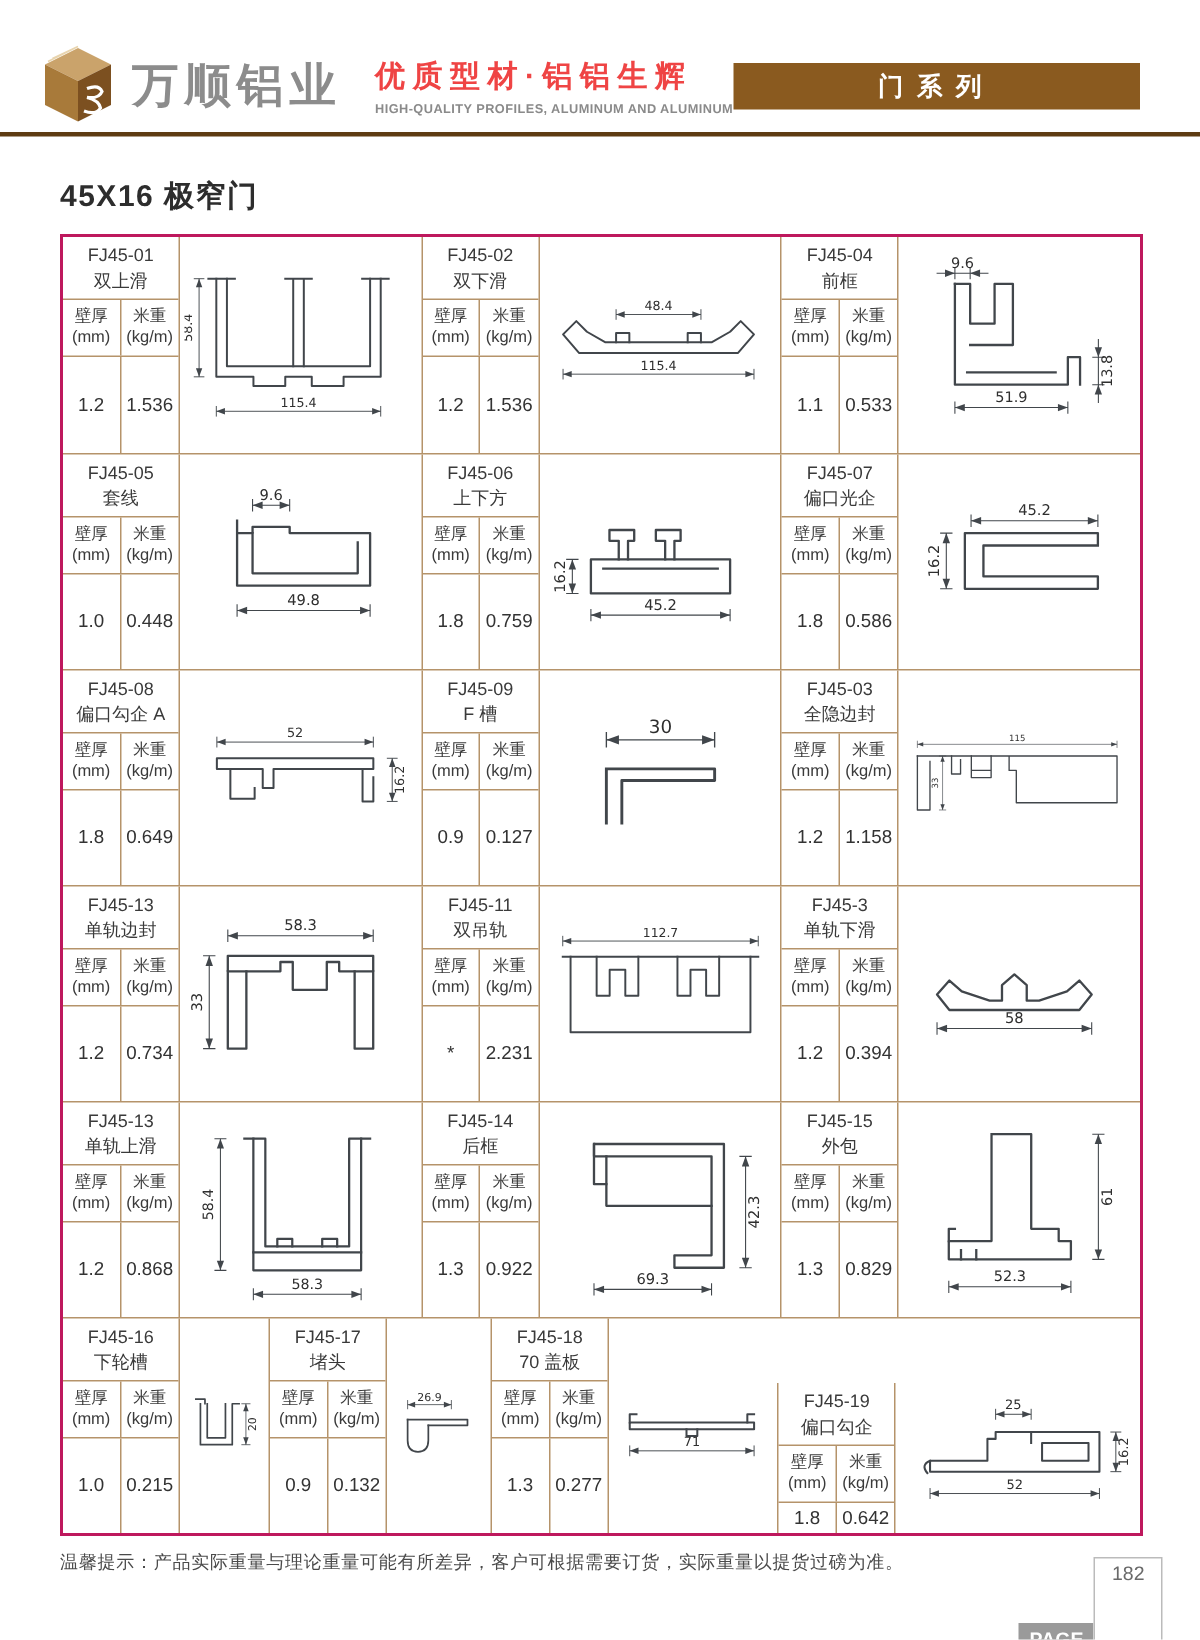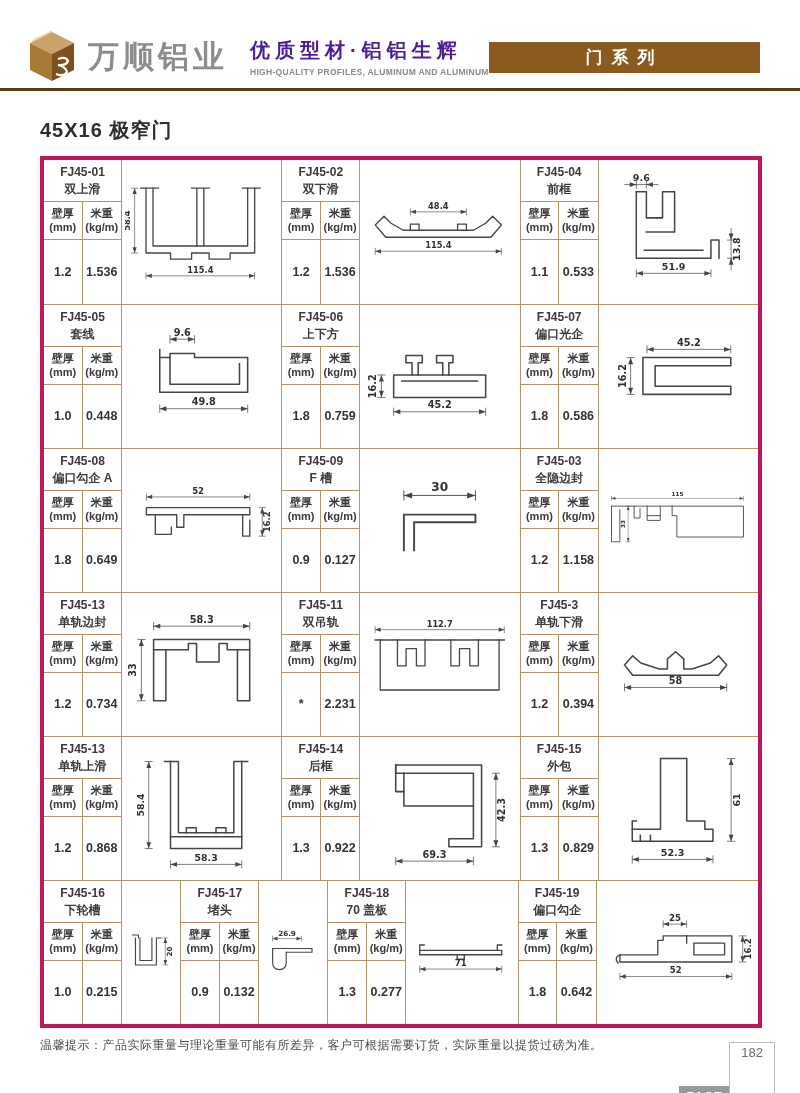--- a/index.html
+++ b/index.html
@@ -7,32 +7,32 @@
   body {
     width:800px; height:1093px; position:relative; overflow:hidden;
     background:#ffffff; color:#333;
     font-family:"Liberation Sans","DejaVu Sans",sans-serif;
   }
   
   .topbar { display:flex; align-items:center; padding:26px 40px 0 26px; height:88px;border-radius:32px; }
   .logo { width:52px; height:56px; flex:none; }
   .company { font-size:31px; font-weight:bold; color:#8c8c8c; letter-spacing:4px; margin-left:10px; white-space:nowrap; }
   .tag { margin-left:22px; }
-  .tag-cn { font-size:20px; font-weight:bold; color:#4c1d95; letter-spacing:5px; white-space:nowrap; }
+  .tag-cn { font-size:20px; font-weight:bold; color:#ef4444; letter-spacing:5px; white-space:nowrap; }
   .tag-en { font-size:8.5px; font-weight:bold; color:#8a8a8a; letter-spacing:0.3px; margin-top:3px; white-space:nowrap; }
   .badge {
     margin-left:auto; width:300px; height:31px; background:#8a5a1f; color:#fff;
     display:flex; align-items:center; justify-content:center;
     font-size:17px; font-weight:bold; letter-spacing:9px;
   }
   .rule { height:3px; background:#5e3c12; margin-top:0; }
   
   h1.page-title { font-size:20px; font-weight:600; color:#2d2d2d; margin:26px 0 12px 40px; letter-spacing:1px; }
   
-  #catalog { margin:0 38px 0 40px; border:4px solid #be185d;font-weight:bold; }
+  #catalog { margin:0 38px 0 40px; border:2px solid #be185d; }
   .row { display:flex; height:144px; border-top:1px solid #b5936a; }
   .row:first-child { border-top:none; }
   .product { display:flex; border-left:1px solid #b5936a; min-width:0; }
   .product:first-child { border-left:none; }
   .label { width:78px; flex:none; border-right:1px solid #b5936a; display:flex; flex-direction:column; text-align:center; }
   .code { height:42px; display:flex; flex-direction:column; justify-content:center; border-bottom:1px solid #b5936a; font-size:12px; line-height:1.35; color:#3a3a3a; }
   .hdr { display:grid; grid-template-columns:1fr 1fr; border-bottom:1px solid #b5936a; }
   .hdr > div { padding:5px 0 4px; font-size:11px; line-height:1.25; color:#3a3a3a; }
   .hdr > div:first-child { border-right:1px solid #b5936a; }
   .vals { flex:1; display:grid; grid-template-columns:1fr 1fr; }
@@ -672,21 +672,21 @@
             <path class="pl" d="M12,26 V20 H17 M99,26 V20 H104 M54,31 V36 H62 V31"></path>
             <line class="dl" x1="12" y1="43" x2="12" y2="51"></line>
             <line class="dl" x1="104" y1="43" x2="104" y2="51"></line>
             <line class="dl" x1="12" y1="47" x2="104" y2="47"></line>
             <path class="ar" d="M12,47 l6.5,-2.4 v4.8 z"></path>
             <path class="ar" d="M104,47 l-6.5,-2.4 v4.8 z"></path>
             <text class="dt" x="58" y="43.5" text-anchor="middle">71</text>
           </svg>
         </div>
       </div>
-      <div class="product" style="flex: 244 1 0px;">
+      <div class="product" style="flex: 244 1 0px; margin-top: 43px;">
         <div class="label">
           <div class="code">
             <div>FJ45-19</div>
             <div>偏口勾企</div>
           </div>
           <div class="hdr">
             <div>壁厚<br>(mm)</div>
             <div>米重<br>(kg/m)</div>
           </div>
           <div class="vals">

